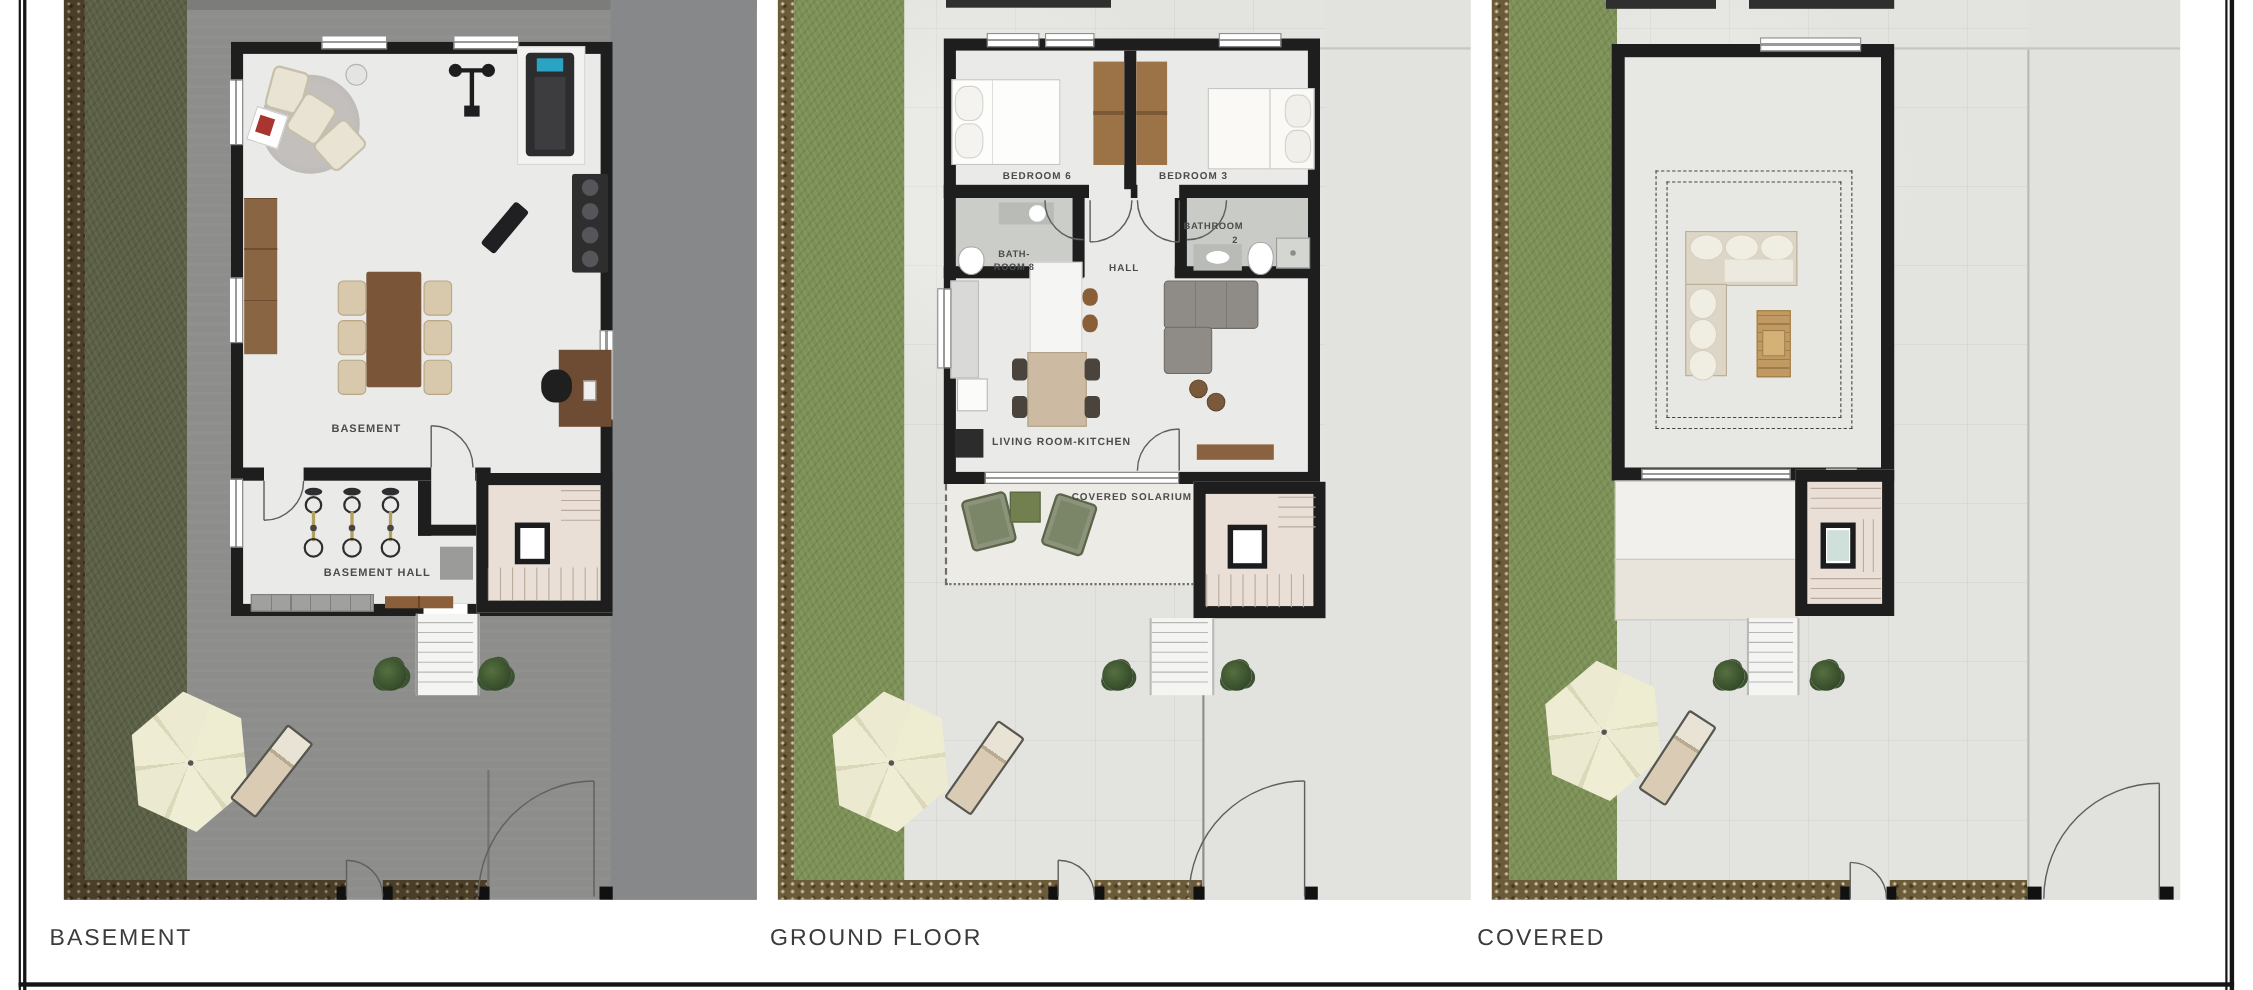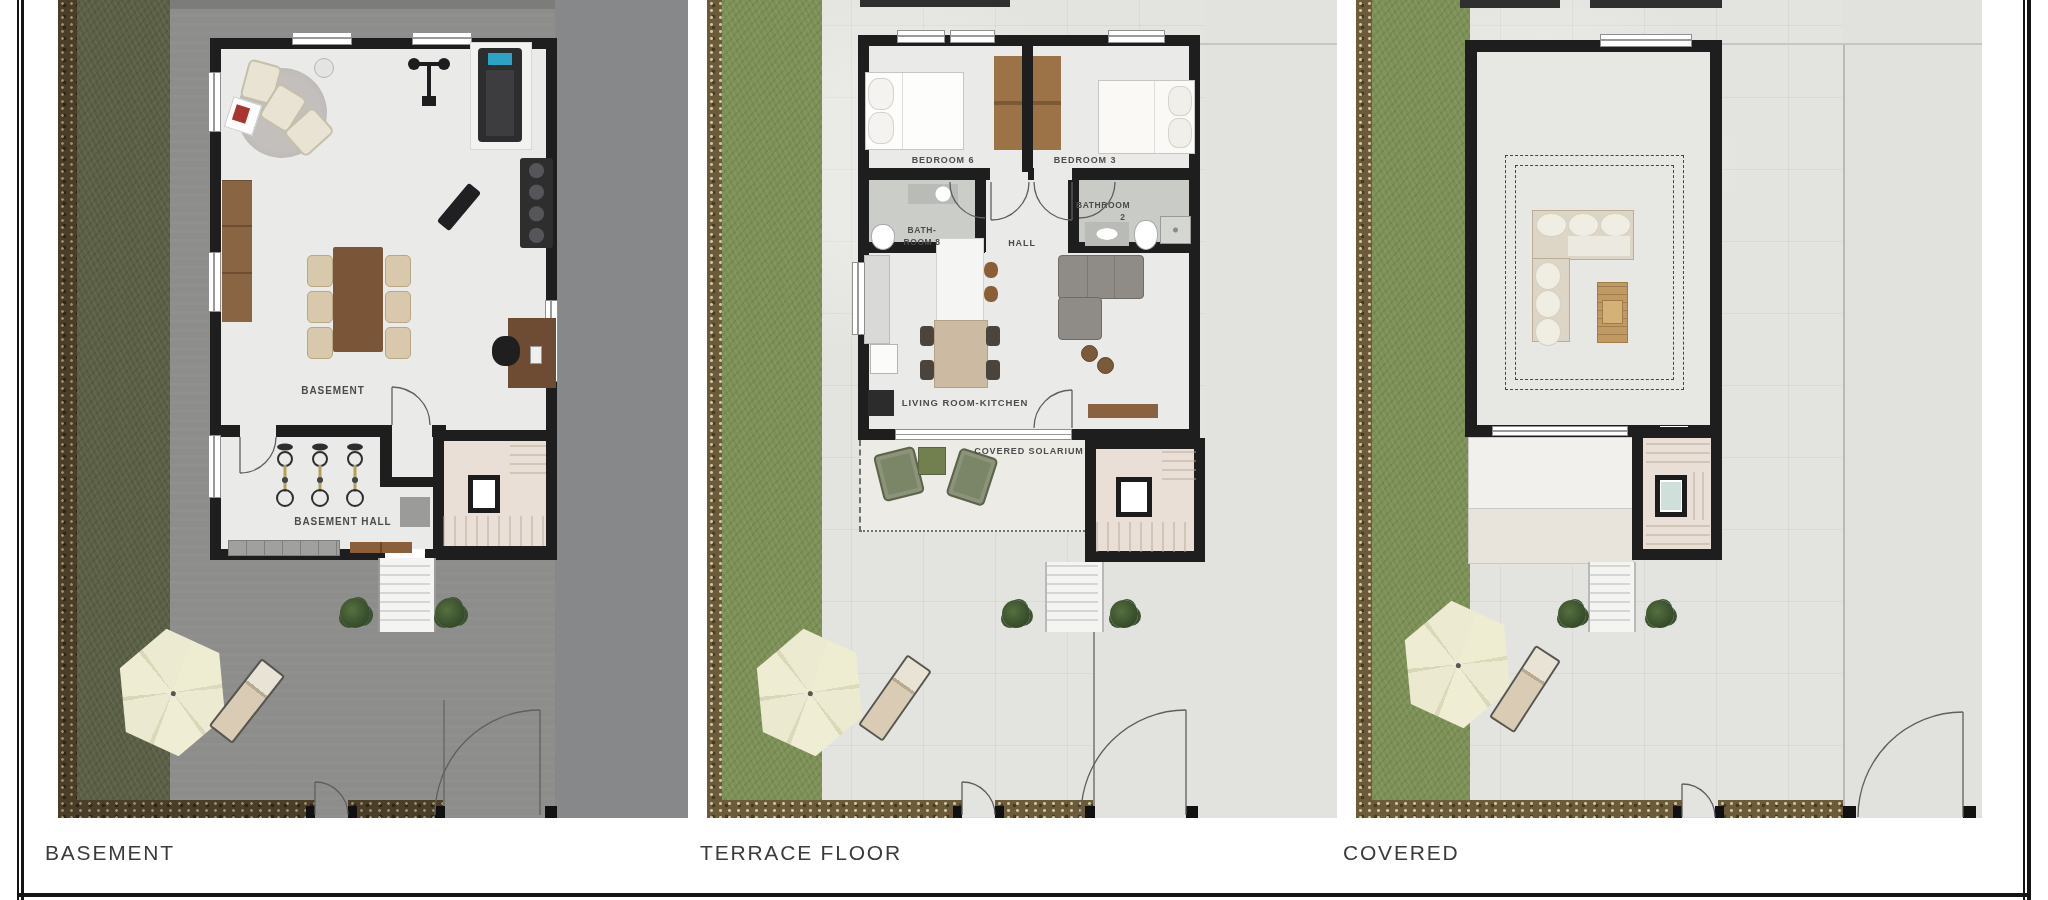--- a/index.html
+++ b/index.html
@@ -441,16 +441,16 @@
         <line x1="234" y1="584" x2="274" y2="584"></line>
           <line x1="234" y1="593" x2="274" y2="593"></line>
         <line x1="234" y1="602" x2="274" y2="602"></line>
           <line x1="234" y1="611" x2="274" y2="611"></line>
         <line x1="234" y1="620" x2="274" y2="620"></line>
       </g>
     </svg>
   </div>
 
   <div class="floor-label" style="left:45px;">BASEMENT</div>
-  <div class="floor-label" style="left:700px;">TERRACE FLOOR</div>
+  <div class="floor-label" style="left:700px;">GROUND FLOOR</div>
   <div class="floor-label" style="left:1343px;">COVERED</div>
 
 </div>
 
 </body></html>

